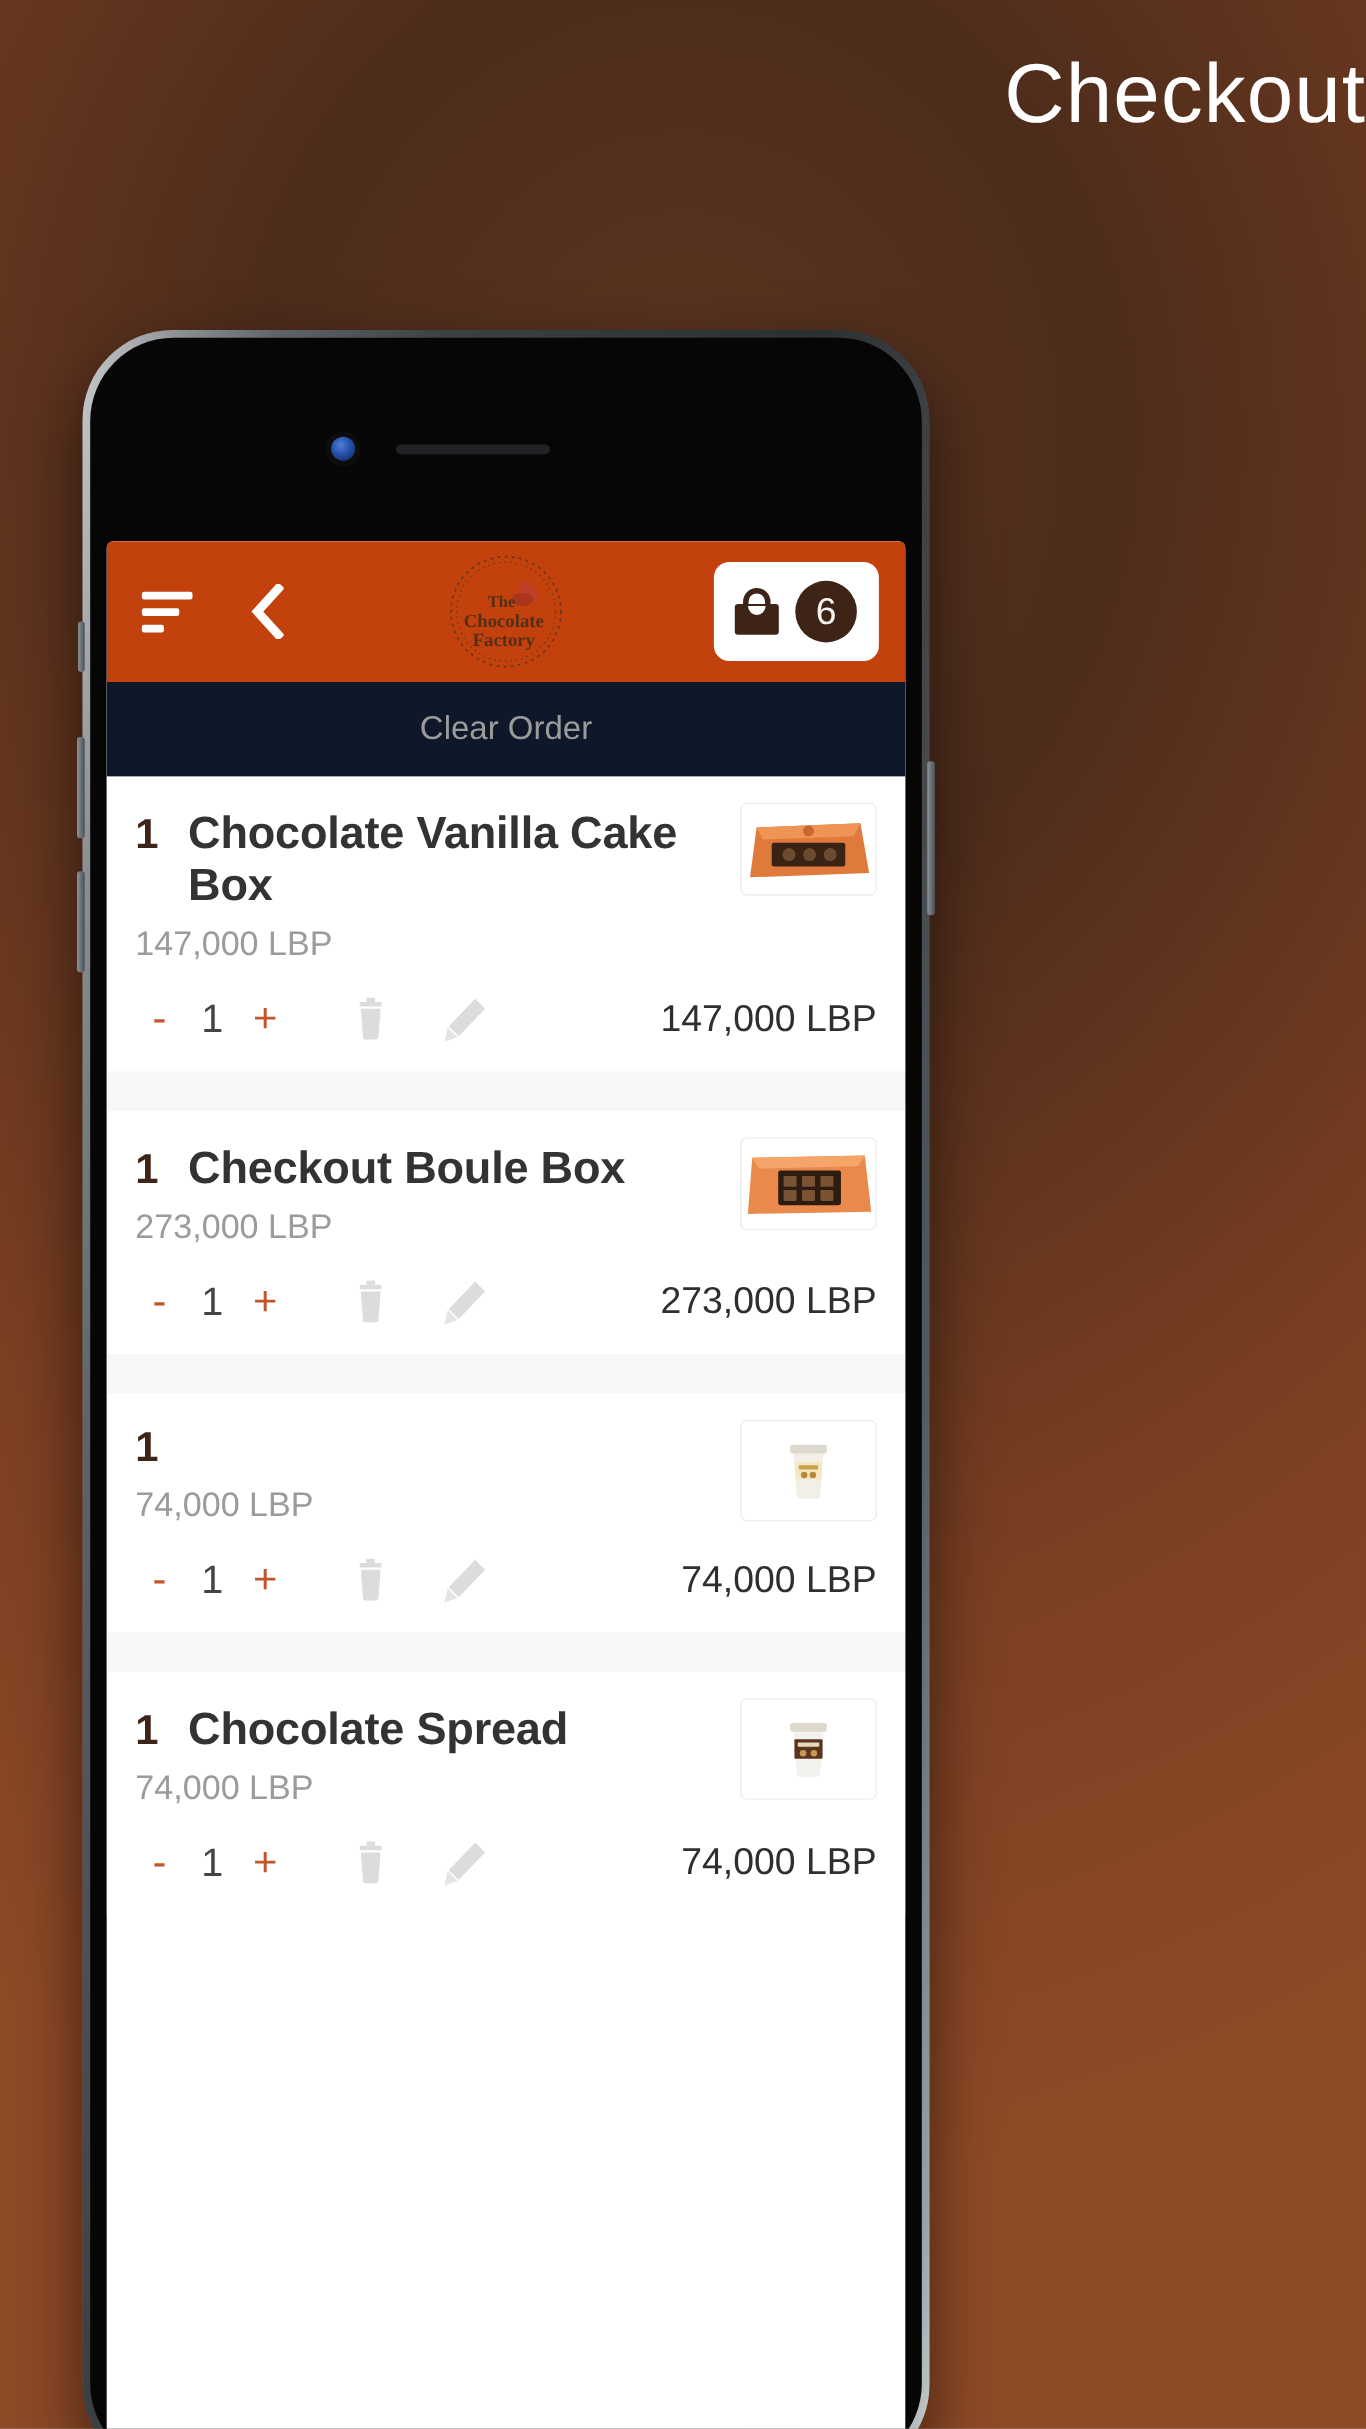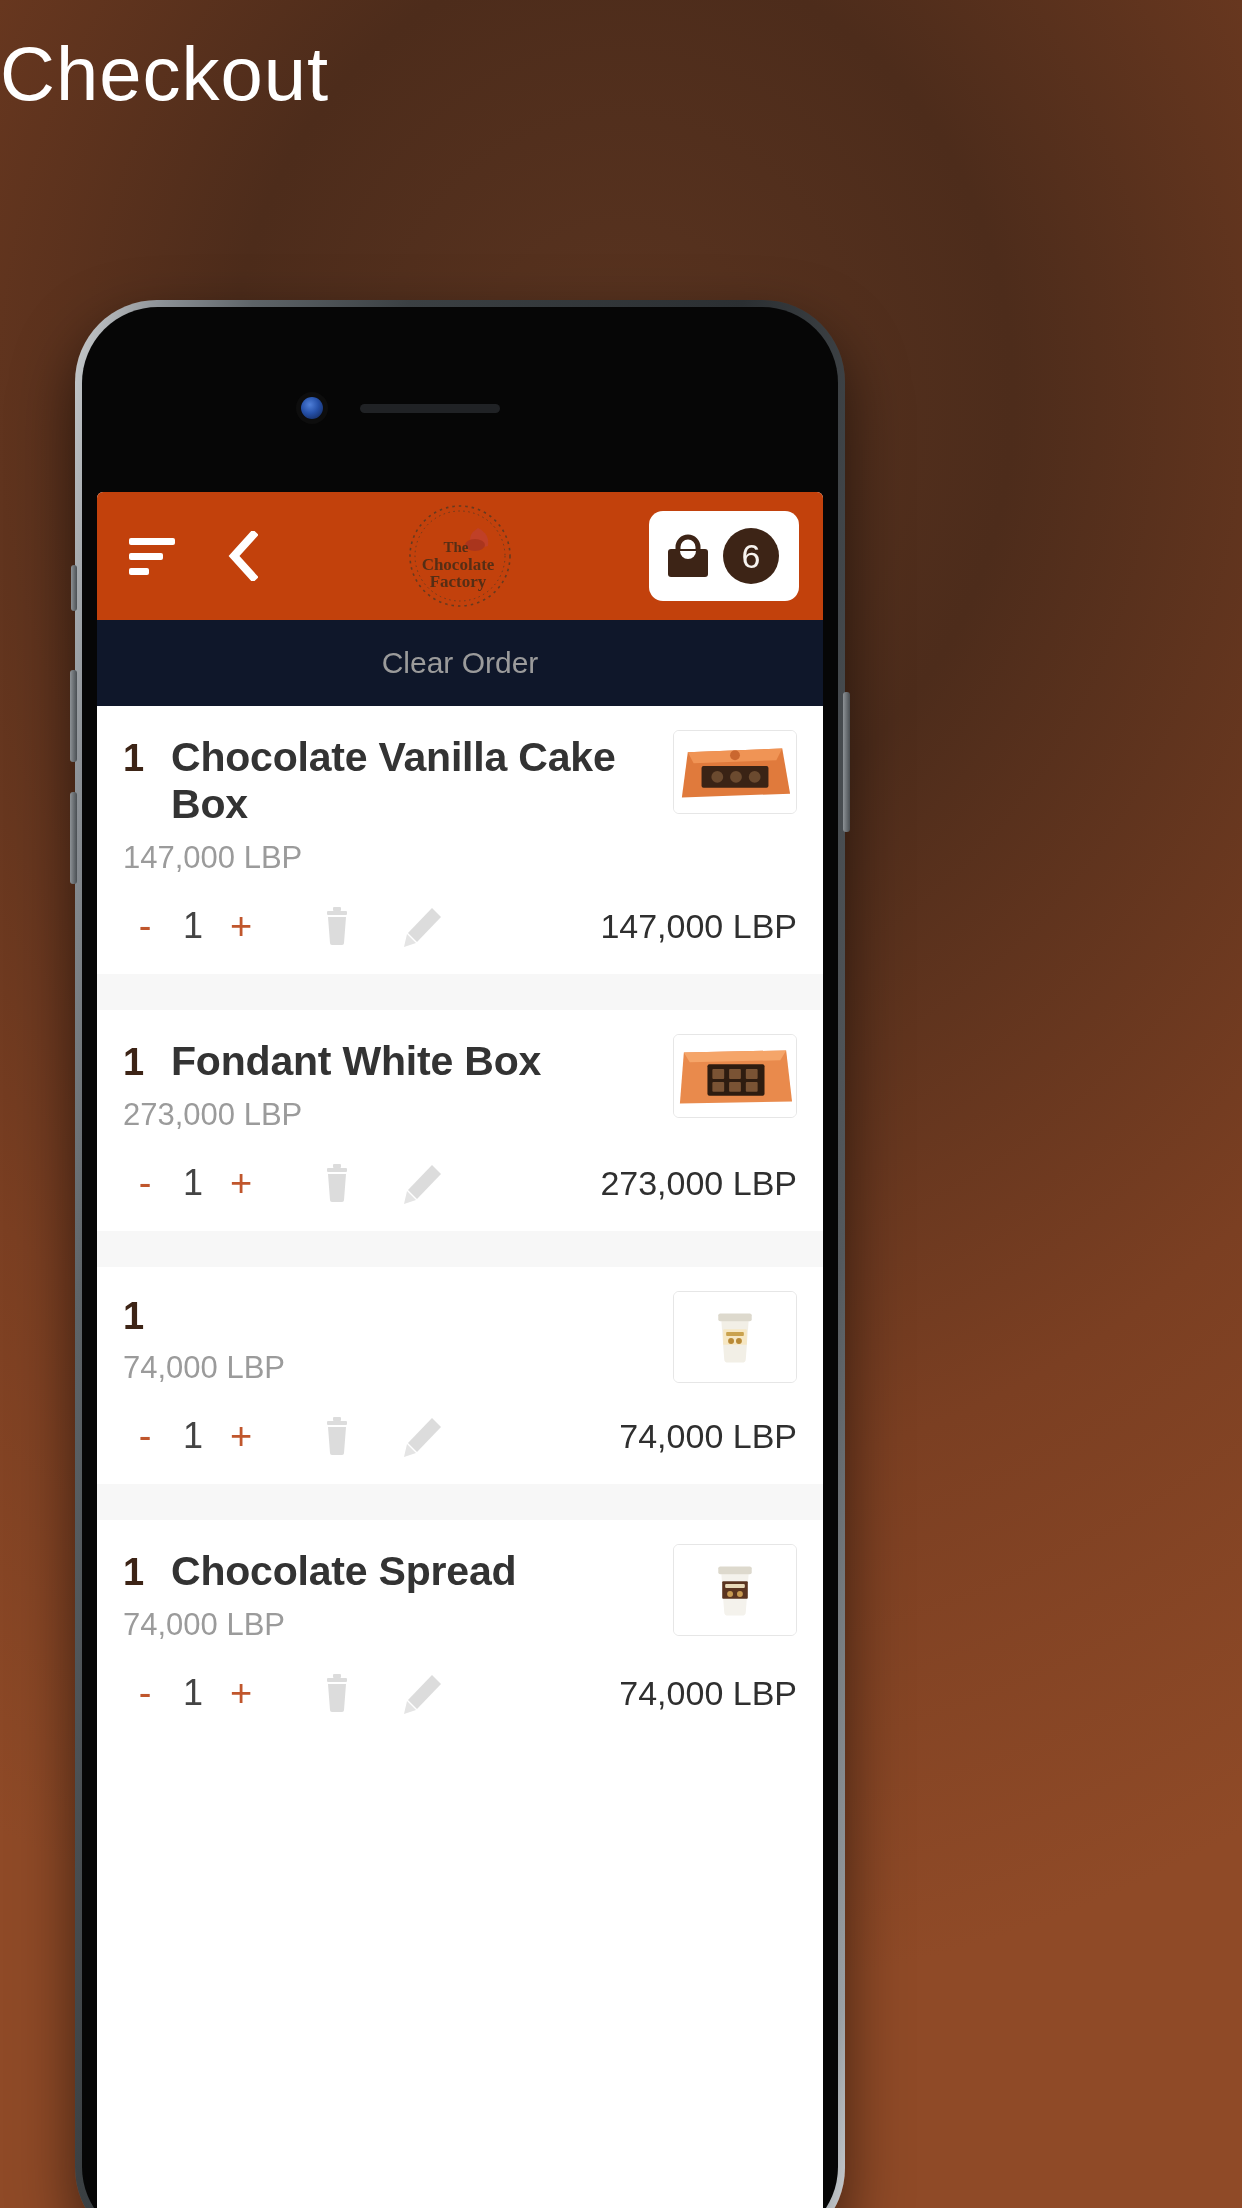--- a/index.html
+++ b/index.html
@@ -10,21 +10,21 @@
     overflow: hidden;
   }
   body {
     background: radial-gradient(ellipse 1400px 1600px at 50% 18%, #5a3420 0%, #4d2c1b 28%, #7b3f22 68%, #8f4a27 100%);
     position: relative;
   }
 
   
   .promo {
     position: absolute; top: 0; left: 0; right: 0;
-    text-align: left; padding-top: 36px;
+    text-align: right; padding-top: 48px;
   }
   .promo-title {
     color: #ffffff;
     font-size: 76px;
     font-weight: 300;
     letter-spacing: 1px;
     line-height: 1;
   }
   .promo-sub {
     color: #f6f1ec;
@@ -297,21 +297,21 @@
             <span class="line-total">147,000 LBP</span>
           </div>
         </div>
         <div class="item-gap"></div>
 
         <div class="item">
           <div class="item-top">
             <div class="item-text">
               <div class="item-title-row">
                 <span class="item-qty-big">1</span>
-                <span class="item-name">Fondant White Box</span>
+                <span class="item-name">Checkout Boule Box</span>
               </div>
               <div class="item-unit-price">273,000 LBP</div>
             </div>
             <div class="item-thumb">
               <svg viewBox="0 0 124 84" width="124" height="84">
                 <rect x="0" y="0" width="124" height="84" fill="#ffffff"></rect>
                 <polygon points="10,18 114,16 120,68 6,70" fill="#e98a4c"></polygon>
                 <polygon points="10,18 114,16 108,26 16,28" fill="#f5a569"></polygon>
                 <rect x="34" y="30" width="58" height="32" rx="2" fill="#2e1c10"></rect>
                 <g fill="#7a5334">

